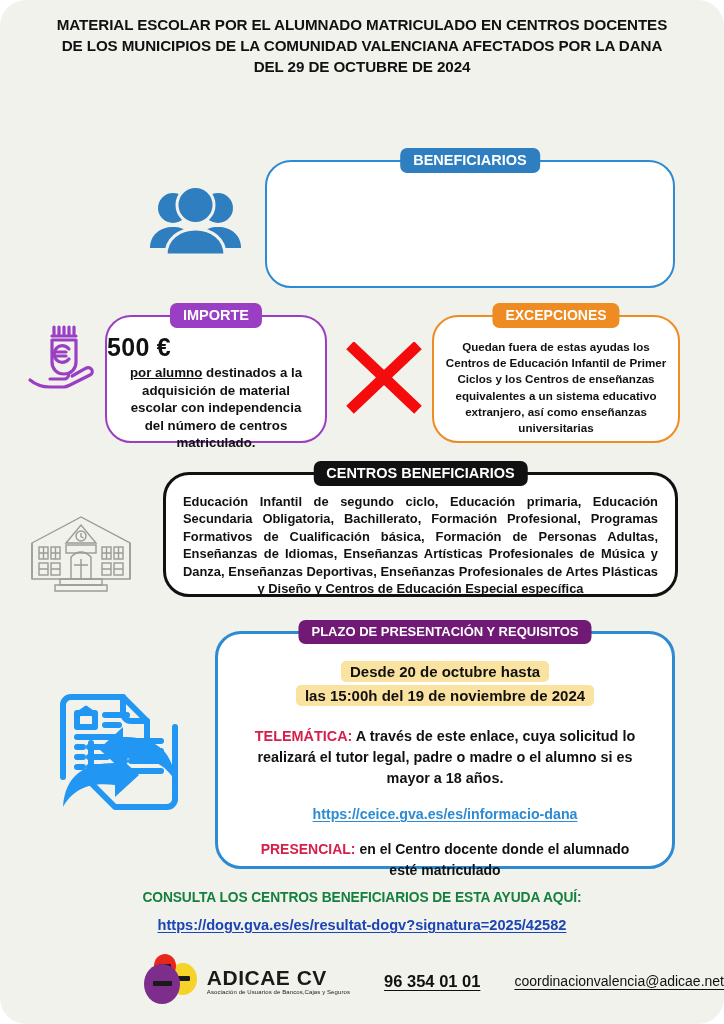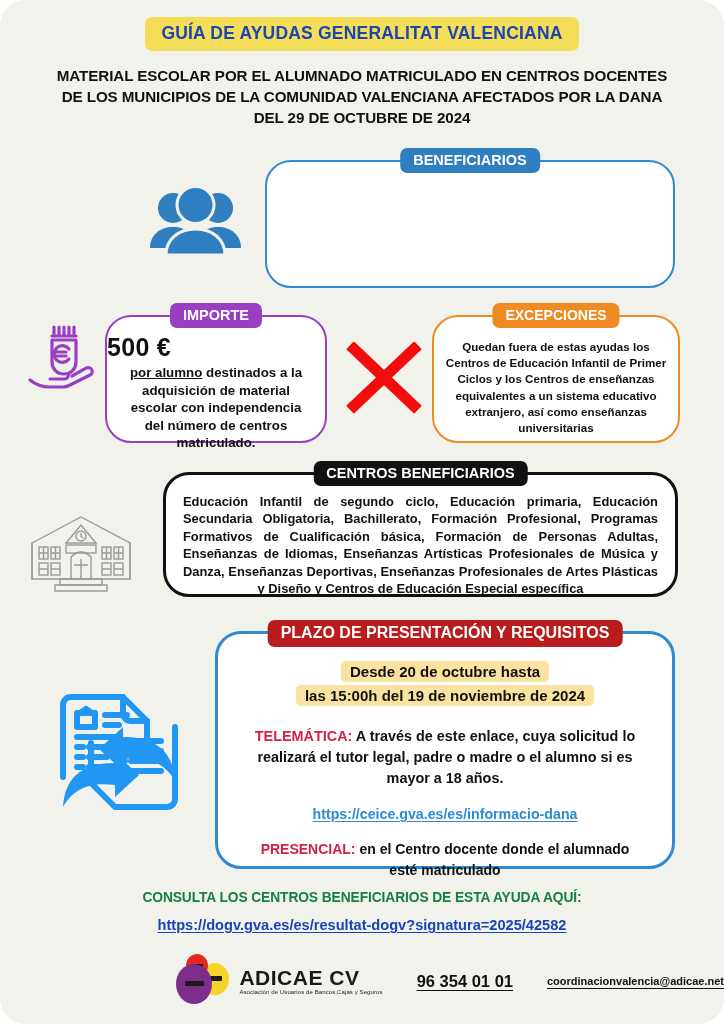--- a/index.html
+++ b/index.html
@@ -116,21 +116,21 @@
   #card-centros .card-body {
     font-size: 12.9px; line-height: 17.4px; padding: 18px 17px 0;
     text-align: justify; text-align-last: center;
   }
 
   
   #card-plazo {
     left: 215px; top: 631px; width: 460px; height: 238px;
     border: 3px solid #2e8bd1;
   }
-  #card-plazo .pill { background: #b91c1c; font-size: 16px; }
+  #card-plazo .pill { background: #701a75; font-size: 13px; }
   .plazo-highlight {
     margin: 26px auto 0;
     width: 330px;
     color: #111;
     font-weight: bold;
     font-size: 15px;
     line-height: 24px;
     text-align: center;
   }
   .plazo-highlight span {
@@ -180,41 +180,38 @@
     font-size: 21px; font-weight: bold; color: #1a1a1a;
     letter-spacing: .5px; line-height: 22px;
   }
   .logo-tag { font-size: 6px; color: #1a1a1a; letter-spacing: .1px; }
   .footer-phone {
     font-size: 16.5px; font-weight: bold; color: #111;
     text-decoration: underline; text-underline-offset: 3px;
     margin-left: 34px;
   }
   .footer-mail {
-    font-size: 11px; font-weight: bold; color: #111;
+    font-size: 14px; font-weight: normal; color: #111;
     text-decoration: underline; text-underline-offset: 3px;
     margin-left: 34px;
   }
 
   
   .icon { position: absolute; }
   #icon-people   { left: 148px; top: 185px; }
   #icon-euro     { left: 26px;  top: 322px; }
   #icon-x        { left: 345px; top: 342px; }
   #icon-school   { left: 22px;  top: 503px; }
   #icon-docs     { left: 55px;  top: 693px; }
 </style>
 </head>
 <body>
 
 <div id="poster">
 
-  <div class="header-badge-wrap">
-    <div class="header-badge">GUÍA DE AYUDAS GENERALITAT VALENCIANA</div>
-  </div>
   <div class="header-sub">MATERIAL ESCOLAR POR EL ALUMNADO MATRICULADO EN CENTROS DOCENTES DE LOS MUNICIPIOS DE LA COMUNIDAD VALENCIANA AFECTADOS POR LA DANA DEL 29 DE OCTUBRE DE 2024</div>
 
   <div class="icon" id="icon-people">
     <svg width="95" height="72" viewBox="0 0 95 72" aria-hidden="true">
       <circle cx="25" cy="23" r="15" fill="#2e7ec0"></circle>
       <circle cx="70" cy="23" r="15" fill="#2e7ec0"></circle>
       <path d="M2 63c0-13 10-21 23-21s23 8 23 21z" fill="#2e7ec0"></path>
       <path d="M47 63c0-13 10-21 23-21s23 8 23 21z" fill="#2e7ec0"></path>
       <circle cx="47.5" cy="20" r="18.5" fill="#2e7ec0" stroke="#f2f2ec" stroke-width="3"></circle>
       <path d="M18 70c0-16 13-26 29.5-26S77 54 77 70z" fill="#2e7ec0" stroke="#f2f2ec" stroke-width="3"></path>

